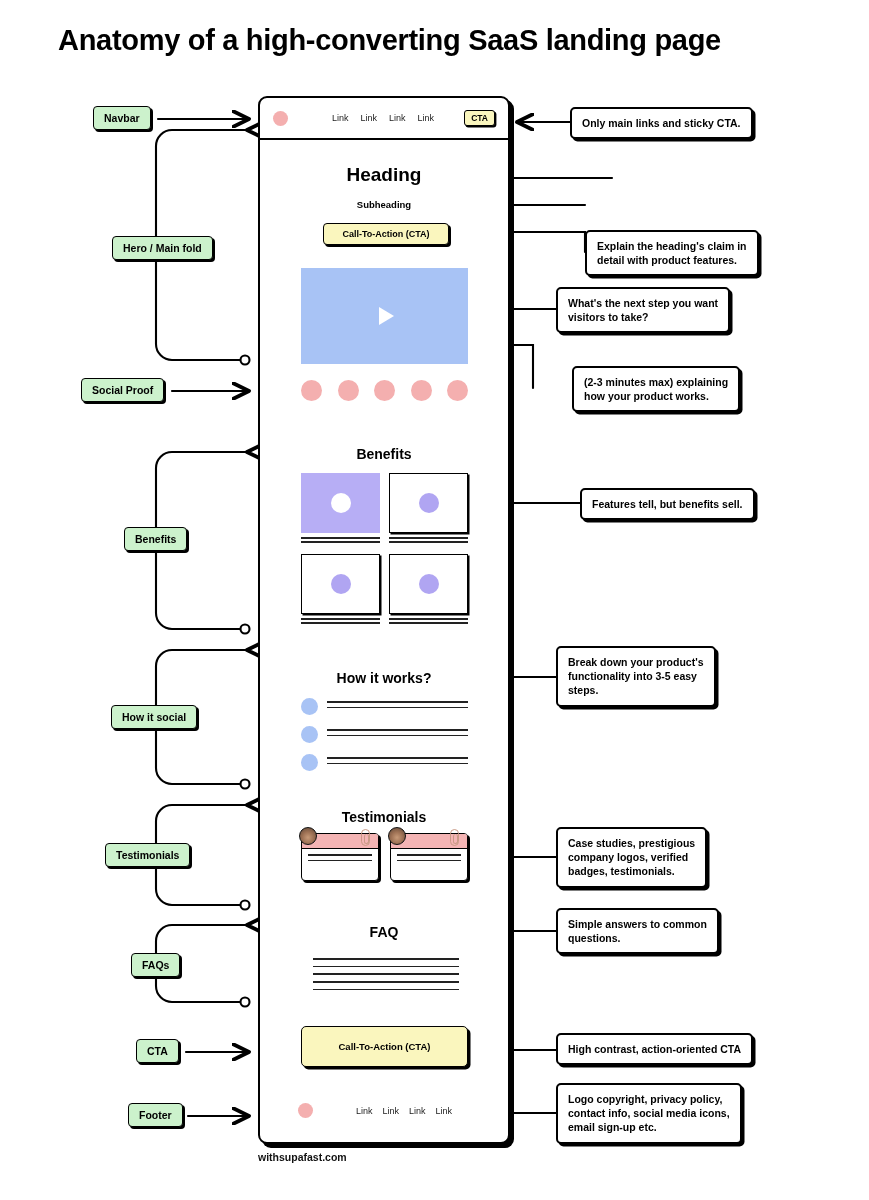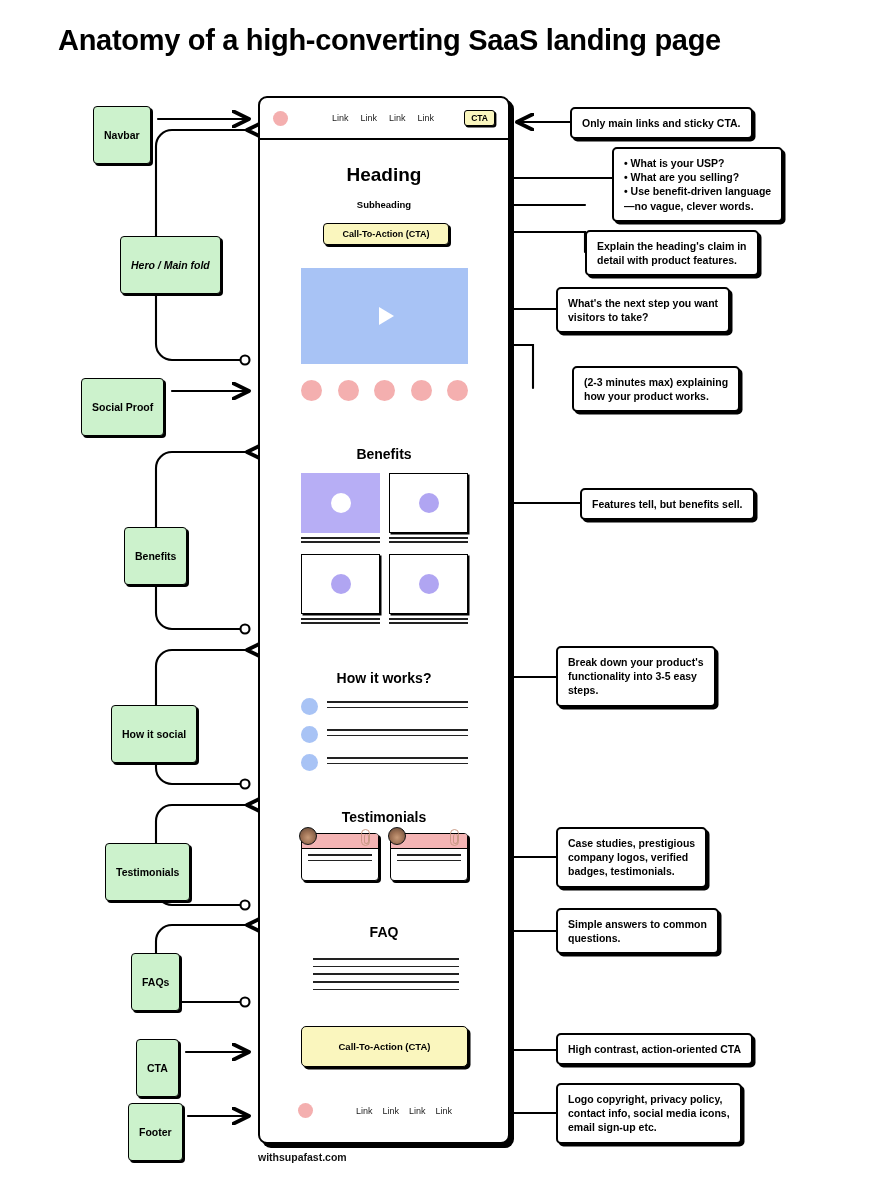--- a/index.html
+++ b/index.html
@@ -164,21 +164,21 @@
     display: flex; align-items: center;
   }
   .footer .logo-dot { margin-left: 38px; }
   .footer-links { display: flex; gap: 10px; margin-left: 43px; }
   .footer-links span { font-size: 9px; color: #222; }
 
   
   .tag {
     position: absolute;
     background: #CCF2CC; border: 1.8px solid #000; border-radius: 4px;
-    padding: 22px 10px; font-size: 10.5px; font-weight: bold; color: #000;
+    padding: 5px 10px; font-size: 10.5px; font-weight: bold; color: #000;
     box-shadow: 2px 2px 0 #000; white-space: nowrap;
   }
 
   
   .note {
     position: absolute;
     background: #fff; border: 2px solid #000; border-radius: 5px;
     padding: 7px 10px; font-size: 10.5px; font-weight: bold; color: #000;
     line-height: 1.35; box-shadow: 2.5px 2.5px 0 #000;
   }
@@ -239,39 +239,33 @@
       <path d="M580,503 H470" marker-end="url(#arw)"></path>
       <path d="M556,677 H412" marker-end="url(#arw)"></path>
       <path d="M556,857 H468" marker-end="url(#arw)"></path>
       <path d="M556,931 H410" marker-end="url(#arw)"></path>
       <path d="M556,1050 H468" marker-end="url(#arw)"></path>
       <path d="M556,1113 H462" marker-end="url(#arw)"></path>
     </g>
   </svg>
 
   <div class="tag" style="left:93px; top:106px;">Navbar</div>
-  <div class="tag" style="left:120px; top:236px;font-style:italic;">Hero / Main fold</div>
+  <div class="tag" style="left:112px; top:236px;">Hero / Main fold</div>
   <div class="tag" style="left:81px; top:378px;">Social Proof</div>
   <div class="tag" style="left:124px; top:527px;">Benefits</div>
   <div class="tag" style="left:111px; top:705px;">How it social</div>
   <div class="tag" style="left:105px; top:843px;">Testimonials</div>
   <div class="tag" style="left:131px; top:953px;">FAQs</div>
   <div class="tag" style="left:136px; top:1039px;">CTA</div>
   <div class="tag" style="left:128px; top:1103px;">Footer</div>
 
   <div class="note" style="left:570px; top:107px;">
     <div>Only main links and sticky CTA.</div>
   </div>
 
-  <div class="note" style="left:612px; top:147px;">
-    <div>• What is your USP?</div>
-    <div>• What are you selling?</div>
-    <div>• Use benefit-driven language</div>
-    <div>—no vague, clever words.</div>
-  </div>
 
   <div class="note" style="left:585px; top:230px;">
     <div>Explain the heading's claim in</div>
     <div>detail with product features.</div>
   </div>
 
   <div class="note" style="left:556px; top:287px;">
     <div>What's the next step you want</div>
     <div>visitors to take?</div>
   </div>

